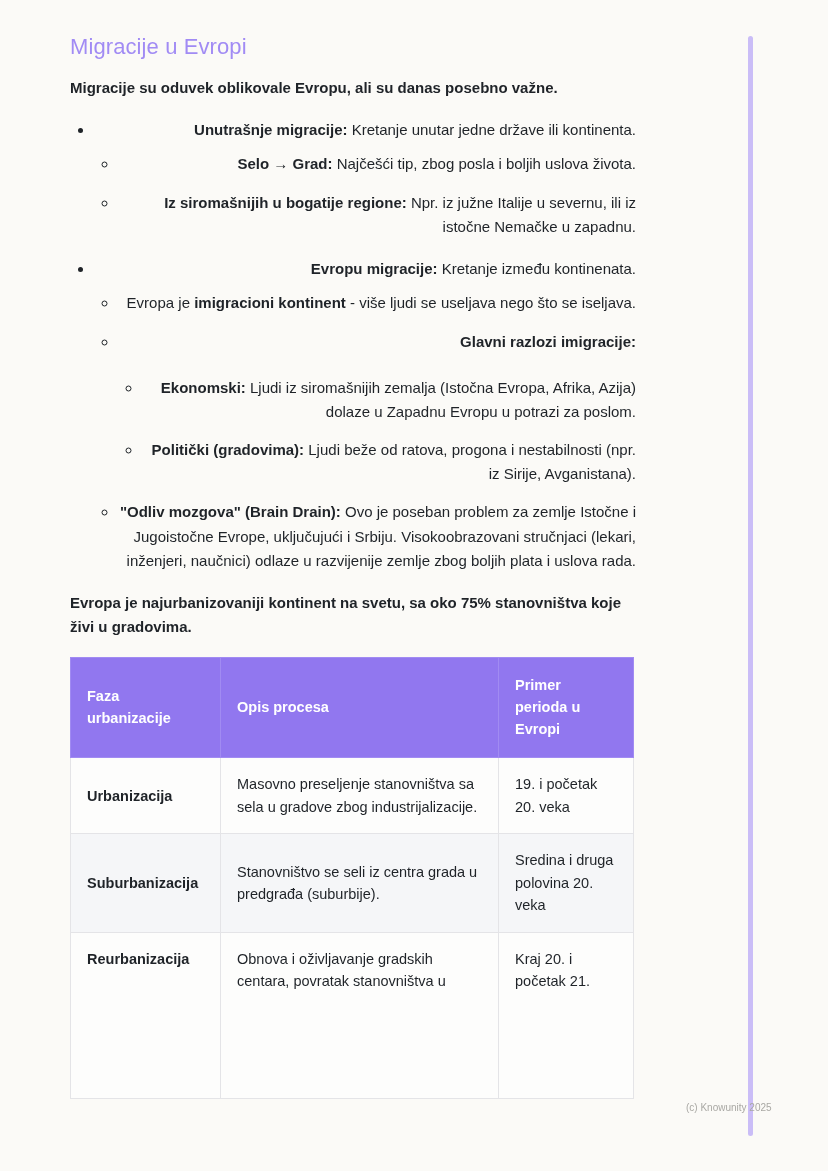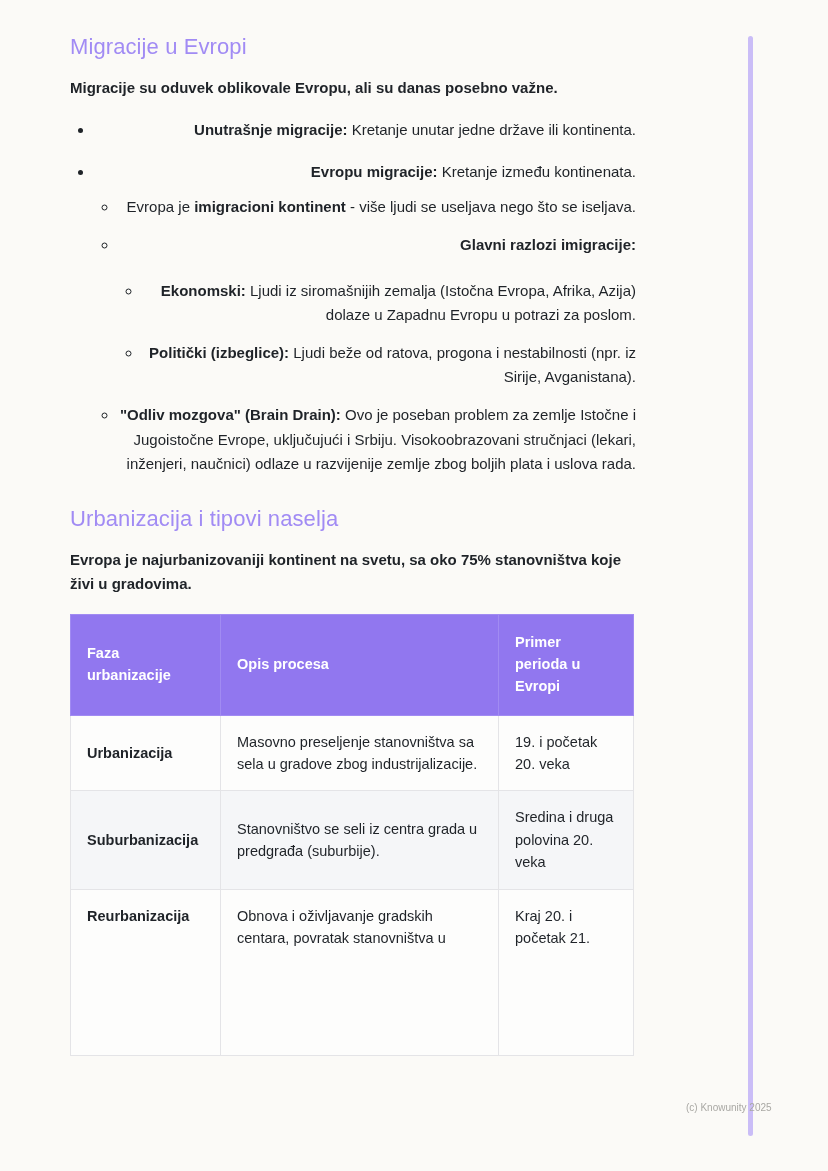--- a/index.html
+++ b/index.html
@@ -98,46 +98,53 @@
 
 <div class="content">
 
   <h2 class="section-heading">Migracije u Evropi</h2>
 
   <p class="para">Migracije su oduvek oblikovale Evropu, ali su danas posebno važne.</p>
 
   <ul class="lvl1">
     <li>
       <span class="b">Unutrašnje migracije:</span><span> Kretanje unutar jedne države ili kontinenta.</span>
+      <ul class="lvl2">
+        <li>
+          <span class="b">Selo → Grad:</span><span> Najčešći tip, zbog posla i boljih uslova života.</span>
+        </li>
+        <li>
+          <span class="b">Iz siromašnijih u bogatije regione:</span><span> Npr. iz južne Italije u severnu, ili iz istočne Nemačke u zapadnu.</span>
+        </li>
+      </ul>
     </li>
     <li>
       <span class="b">Evropu migracije:</span><span> Kretanje između kontinenata.</span>
       <ul class="lvl2">
         <li>
           <span>Evropa je </span><span class="b">imigracioni kontinent</span><span> - više ljudi se useljava nego što se iseljava.</span>
         </li>
         <li>
           <span class="b">Glavni razlozi imigracije:</span>
           <ul class="lvl3">
             <li>
               <span class="b">Ekonomski:</span><span> Ljudi iz siromašnijih zemalja (Istočna Evropa, Afrika, Azija) dolaze u Zapadnu Evropu u potrazi za poslom.</span>
             </li>
             <li>
-              <span class="b">Politički (izbeglice):</span><span> Ljudi beže od ratova, progona i nestabilnosti (npr. iz Sirije, Avganistana).</span>
+              <span class="b">Politički (gradovima):</span><span> Ljudi beže od ratova, progona i nestabilnosti (npr. iz Sirije, Avganistana).</span>
             </li>
           </ul>
         </li>
         <li>
           <span class="b">"Odliv mozgova" (Brain Drain):</span><span> Ovo je poseban problem za zemlje Istočne i Jugoistočne Evrope, uključujući i Srbiju. Visokoobrazovani stručnjaci (lekari, inženjeri, naučnici) odlaze u razvijenije zemlje zbog boljih plata i uslova rada.</span>
         </li>
       </ul>
     </li>
   </ul>
 
-  <h2 class="section-heading second">Urbanizacija i tipovi naselja</h2>
 
   <p class="para">Evropa je najurbanizovaniji kontinent na svetu, sa oko 75% stanovništva koje živi u gradovima.</p>
 
   <table class="urb-table">
     <colgroup>
         <col class="c1">
         <col class="c2">
         <col class="c3">
       </colgroup>
     <thead>

